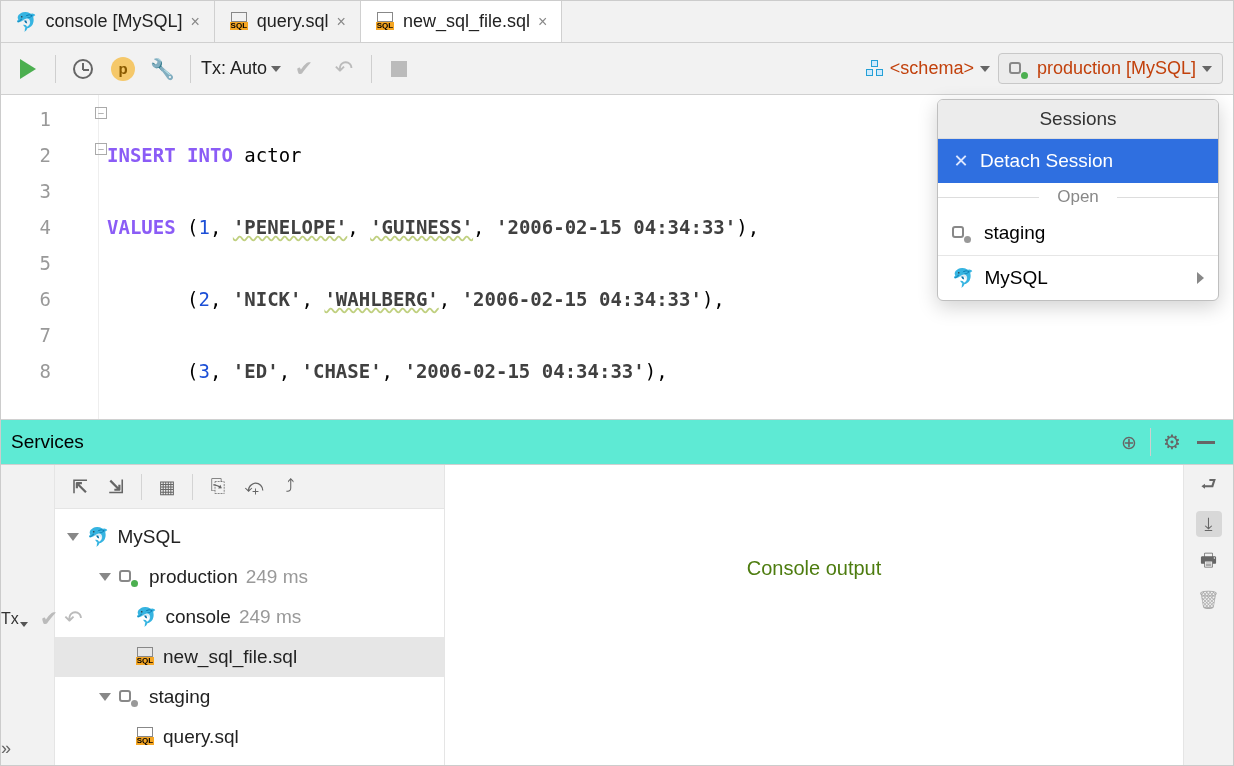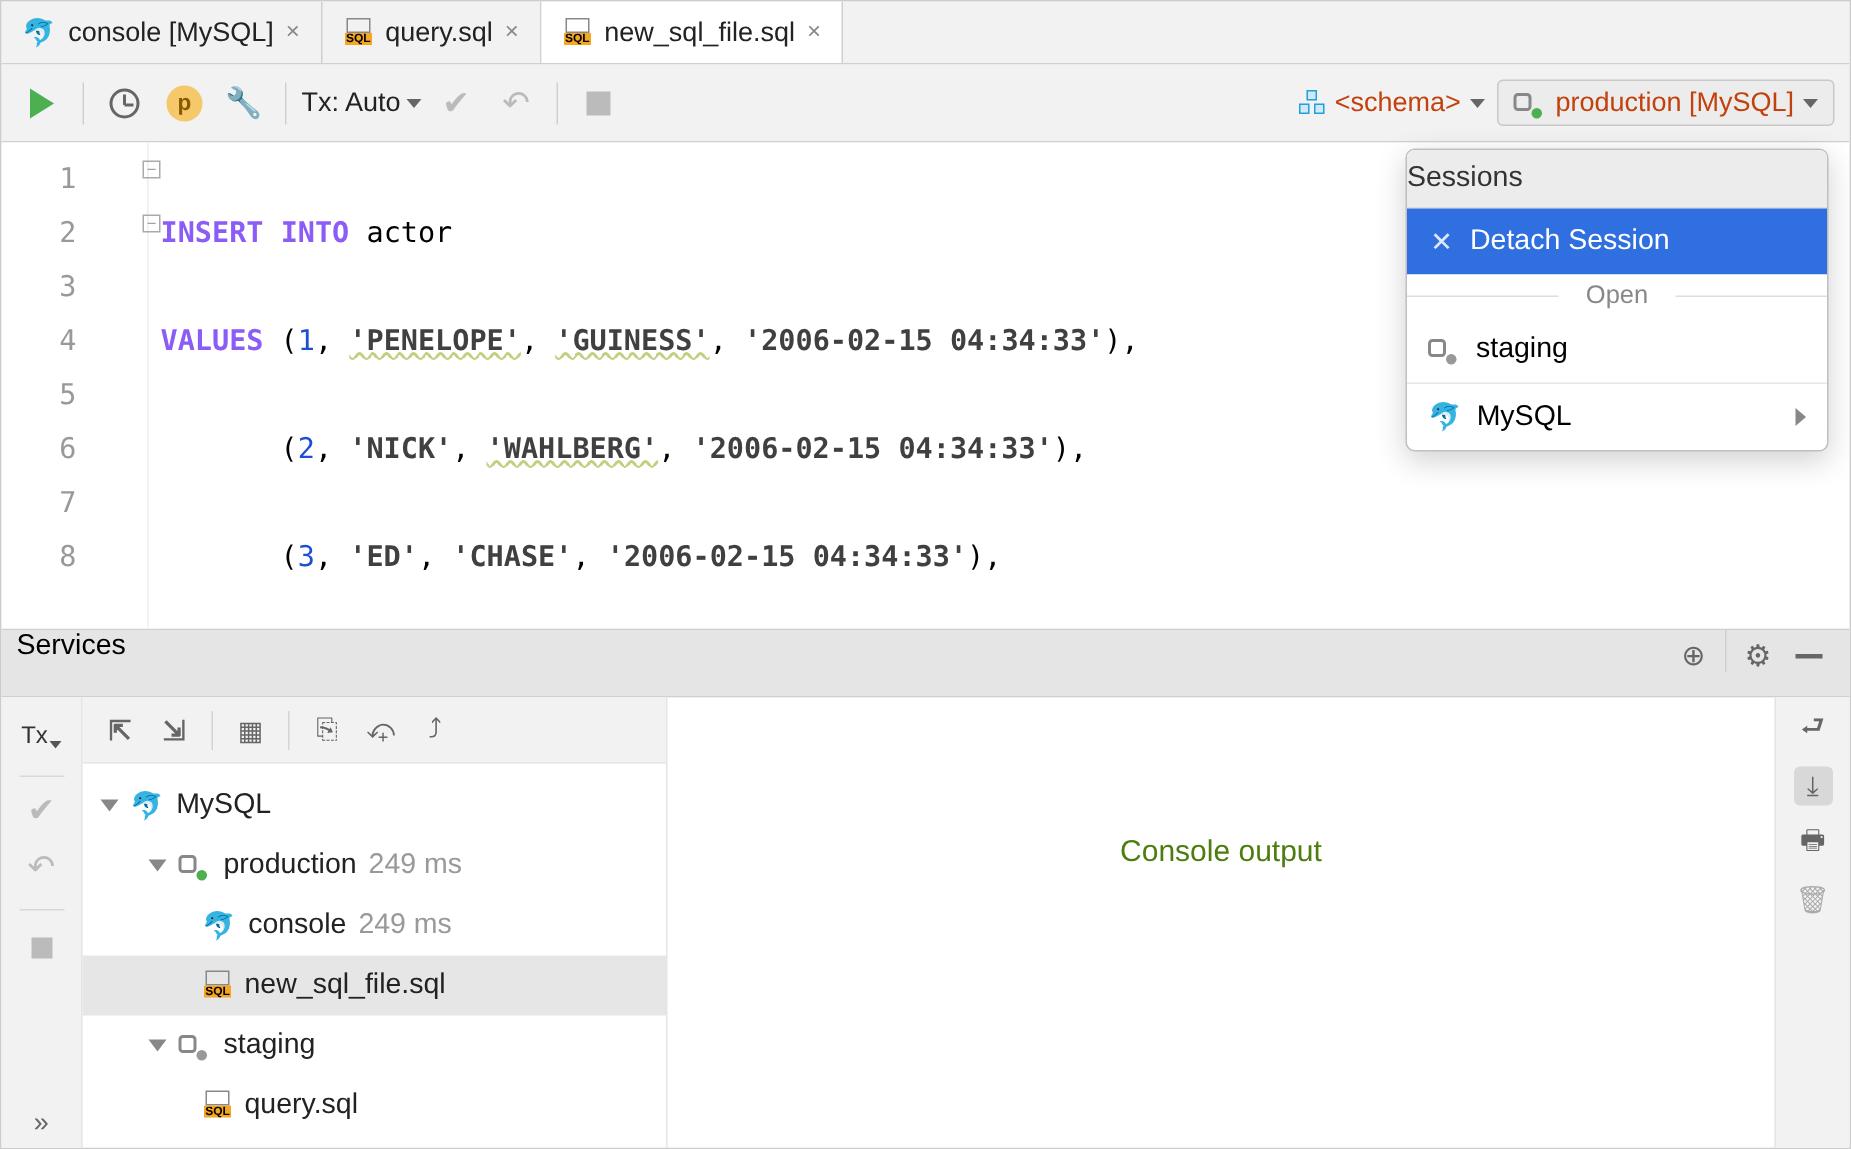--- a/index.html
+++ b/index.html
@@ -87,28 +87,28 @@
   .gutter-line{border-right:1px solid #eee;position:absolute;top:0;bottom:0;right:8px}
   .fold{position:absolute;right:0;width:12px;height:12px;border:1px solid #aaa;font-size:9px;line-height:10px;text-align:center;color:#888}
   .code{font-family:Menlo,Consolas,monospace;font-size:19px;line-height:36px;padding-top:6px;white-space:pre;flex:1;position:relative}
   .cl{height:36px}
   .kw{color:#8b5cf6;font-weight:bold}
   .num{color:#1c4fd6}
   .str{color:#404040;font-weight:bold}
   .wavy{text-decoration:underline wavy #c0d080;text-decoration-skip-ink:none}
   
   
-  .services-header{display:flex;height:46px;background:#e5e5e5;border-top:1px solid #d0d0d0;border-bottom:1px solid #d0d0d0;padding:0 10px;font-size:19px}
+  .services-header{display:flex;align-items:center;height:46px;background:#5eead4;border-top:1px solid #d0d0d0;border-bottom:1px solid #d0d0d0;padding:0 10px;font-size:19px}
   .services-header .spacer{flex:1}
   .svc-btn{width:34px;height:34px;display:flex;align-items:center;justify-content:center;color:#666}
   .gear{font-size:20px}
   .minus{width:18px;height:3px;background:#666}
 
   .services-body{display:flex;height:302px;background:#fff}
-  .svc-left{width:54px;border-right:1px solid #e5e5e5;background:#f2f2f2;display:flex;flex-direction:column;align-items:center;padding-top:6px;gap:6px;font-size:18px;color:#888;position:relative}
+  .svc-left{width:54px;border-right:1px solid #e5e5e5;background:#f2f2f2;display:flex;flex-direction:row;align-items:center;padding-top:6px;gap:6px;font-size:18px;color:#888;position:relative}
   .svc-tx{font-size:16px;color:#333;display:flex;align-items:center;gap:1px;height:40px}
   .svc-tiny-down{width:0;height:0;border-left:4px solid transparent;border-right:4px solid transparent;border-top:5px solid #555;margin-top:10px}
   .svc-thin-sep{height:1px;background:#d8d8d8;width:30px}
   .svc-wide-sep{height:1px;background:#d8d8d8;width:30px;margin:6px 0}
   .svc-check{color:#bbb;font-size:22px;height:32px;display:flex;align-items:center}
   .svc-undo{color:#bbb;font-size:22px;height:32px;display:flex;align-items:center}
   .svc-stop{width:14px;height:14px;background:#bbb;margin-top:6px}
   .svc-more{position:absolute;bottom:8px;font-size:18px;color:#666}
 
   .svc-middle{width:390px;border-right:1px solid #e5e5e5;display:flex;flex-direction:column}
@@ -130,21 +130,21 @@
   .svc-right .ic{width:26px;height:26px;display:flex;align-items:center;justify-content:center;font-size:18px}
   .svc-right .ic.active{background:#d8d8d8;border-radius:4px}
   
   
   .session-popup{
     position:absolute;top:98px;right:14px;width:282px;
     background:#fff;border:1px solid #bfbfbf;border-radius:6px;
     box-shadow:0 6px 20px rgba(0,0,0,.18);z-index:50;overflow:hidden;
     font-size:19px;
   }
-  .popup-title{background:#ececec;text-align:left;padding:8px 0;color:#333;font-weight:500;border-bottom:1px solid #ddd}
+  .popup-title{background:#ececec;text-align:center;padding:8px 0;color:#333;font-weight:500;border-bottom:1px solid #ddd}
   .popup-item{display:flex;align-items:center;gap:10px;padding:8px 14px;height:44px}
   .popup-item.selected{background:#2f6fe0;color:#fff}
   .popup-item.selected .close-x{color:#dfe8ff}
   .close-x{color:#888;font-size:18px;width:18px;text-align:center}
   .popup-label{background:#fff;text-align:center;color:#888;padding:4px 0;position:relative;font-size:17px}
   .popup-label .line{position:absolute;top:50%;height:1px;background:#ddd;width:36%;left:0}
   .popup-label .line.r{left:auto;right:0}
   .popup-sub{width:0;height:0;border-top:6px solid transparent;border-bottom:6px solid transparent;border-left:7px solid #888;margin-left:auto}
   .popup-divider{height:1px;background:#e6e6e6}
 </style>

